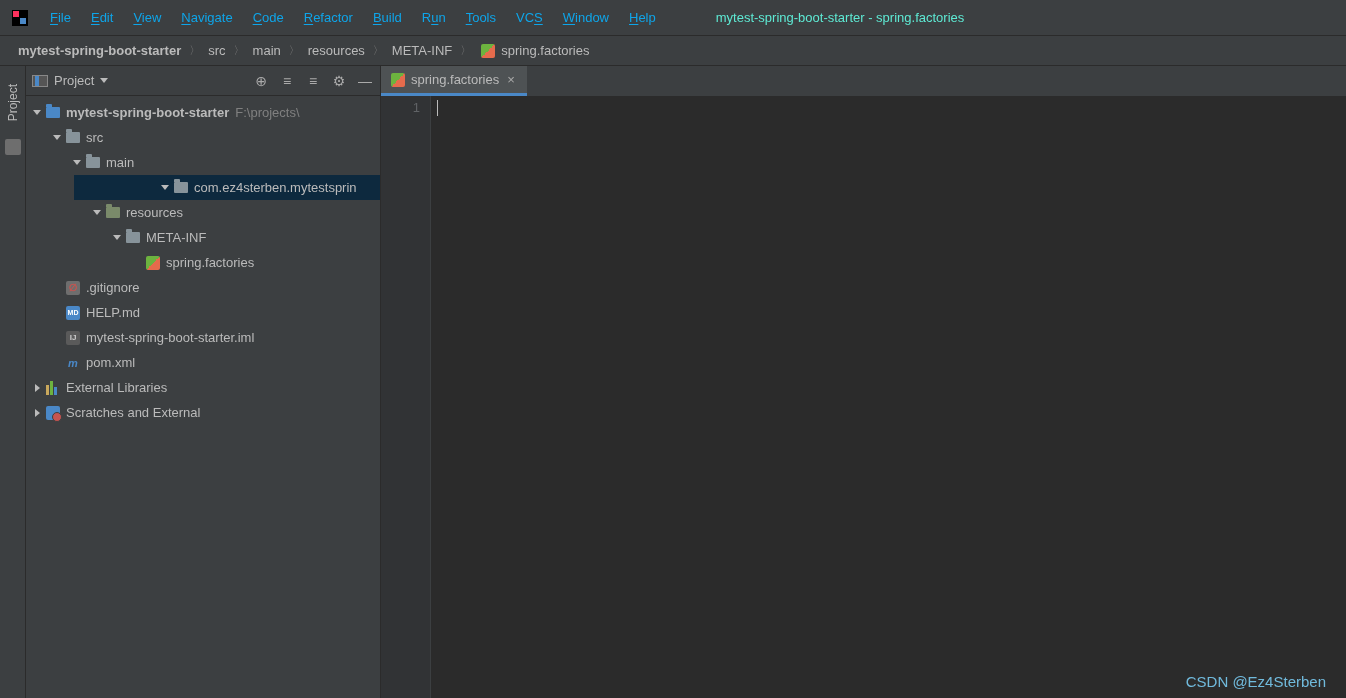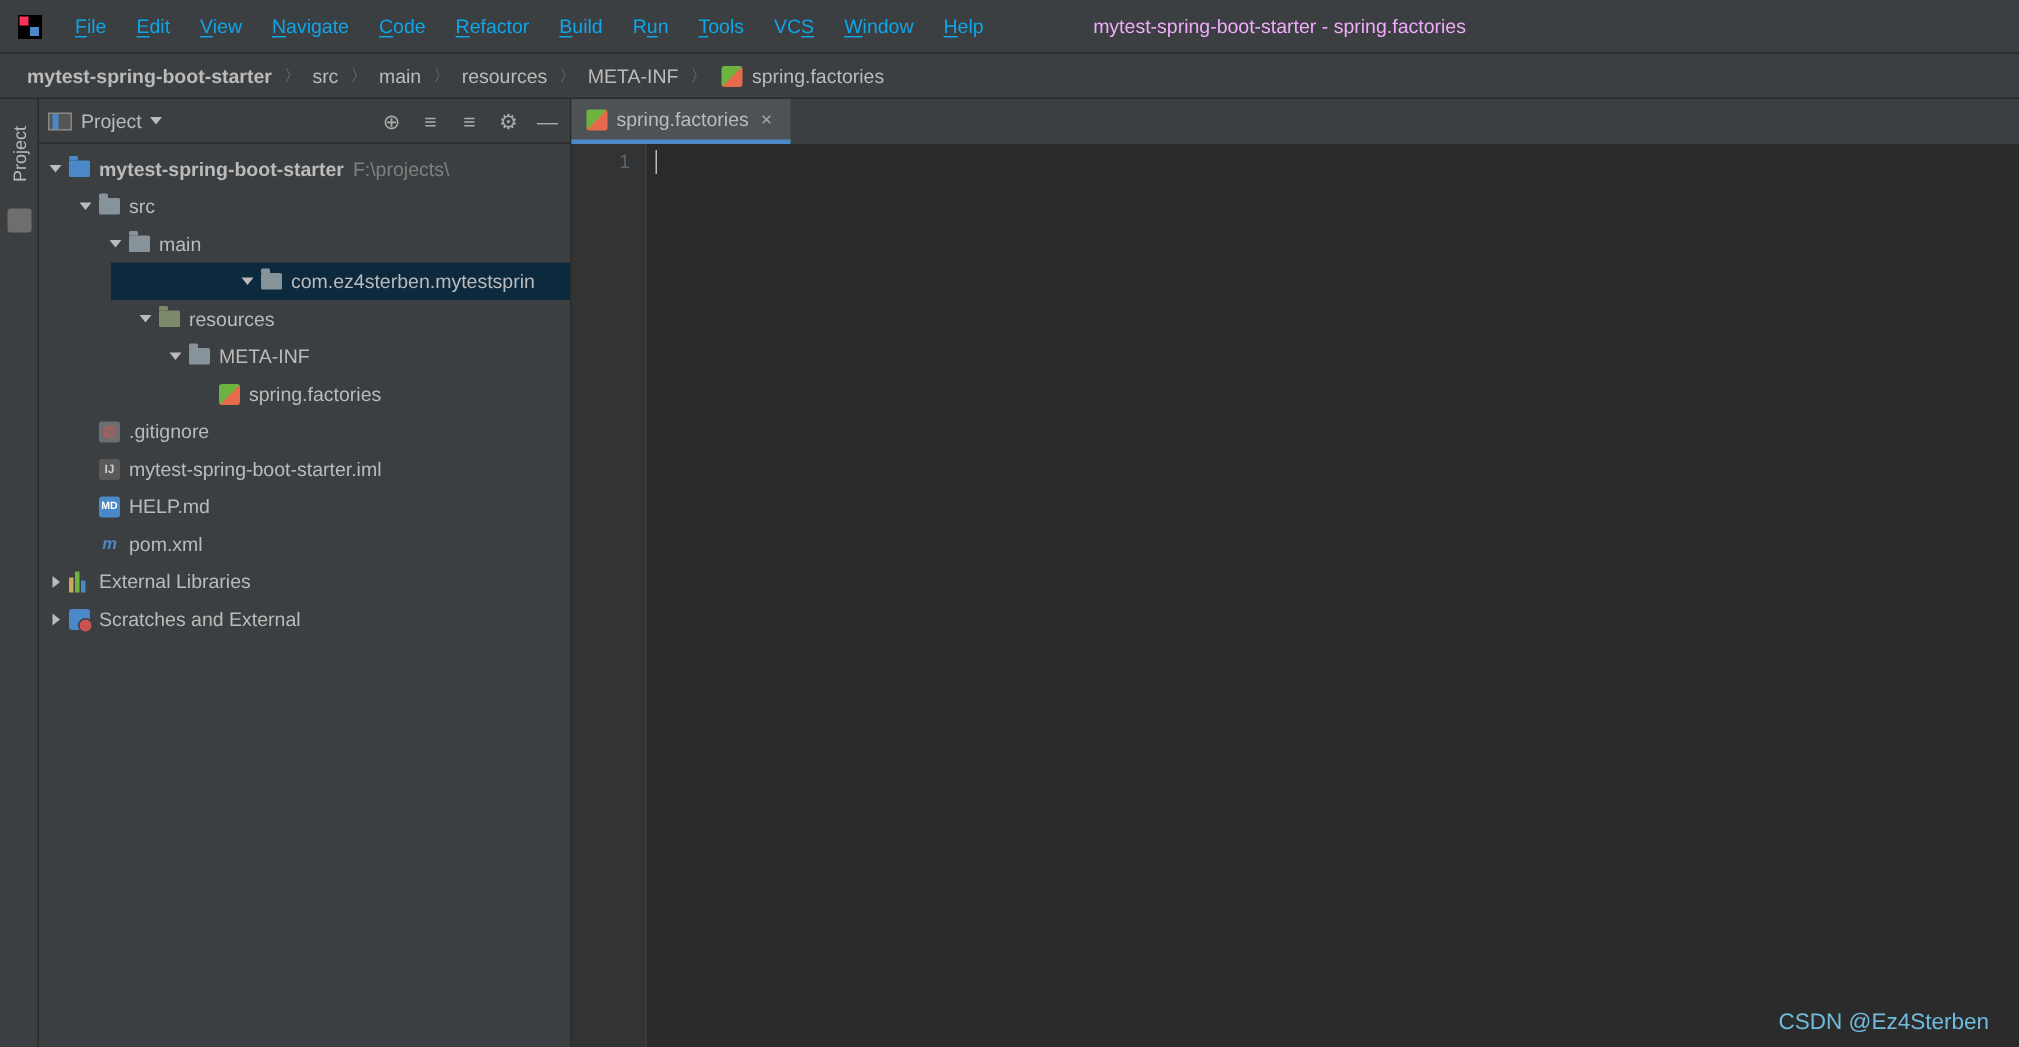--- a/index.html
+++ b/index.html
@@ -3,21 +3,21 @@
 <meta charset="utf-8">
 <style>
 * { margin: 0; padding: 0; box-sizing: border-box; font-family: "Segoe UI", sans-serif; }
 body { width: 1346px; height: 698px; background: #3c3f41; color: #bbbbbb; overflow: hidden; font-size: 13px; position: relative; }
 
 
 .menubar { height: 36px; display: flex; align-items: center; background: #3c3f41; padding: 0 6px; border-bottom: 1px solid #2b2b2b; }
 .app-icon { width: 20px; height: 20px; margin: 0 10px 0 4px; }
 .menubar .menu-item { padding: 4px 10px; color: #0ea5e9; cursor: pointer; font-size: 13px; }
 .menubar .menu-item u { text-decoration: underline; text-underline-offset: 2px; }
-.window-title { margin-left: 63px; color: #f0abfc; font-size: 13px; }
+.window-title { margin-left: 50px; color: #5eead4; font-size: 13px; }
 
 
 .breadcrumb { height: 30px; display: flex; align-items: center; padding: 0 14px; background: #3c3f41; border-bottom: 1px solid #2b2b2b; }
 .crumb { display: flex; align-items: center; color: #bbbbbb; font-size: 13px; padding: 0 4px; cursor: pointer; }
 .crumb.bold { font-weight: bold; }
 .crumb-sep { color: #787878; margin: 0 4px; font-size: 11px; }
 
 
 .main { display: flex; height: calc(698px - 36px - 30px); }
 .sidebar-gutter { width: 26px; background: #3c3f41; border-right: 1px solid #2b2b2b; display: flex; flex-direction: column; align-items: center; padding-top: 8px; }
@@ -205,29 +205,29 @@
         <span>spring.factories</span>
       </div>
       <div class="tree-row" style="padding-left:38px">
         <span class="tree-icon">
             <span class="leaf-gitignore">∅</span>
           </span>
         <span>.gitignore</span>
       </div>
       <div class="tree-row" style="padding-left:38px">
         <span class="tree-icon">
+            <span class="leaf-md">MD</span>
+          </span>
+        <span>HELP.md</span>
+      </div>
+      <div class="tree-row" style="padding-left:38px">
+        <span class="tree-icon">
             <span class="leaf-iml">IJ</span>
           </span>
         <span>mytest-spring-boot-starter.iml</span>
-      </div>
-      <div class="tree-row" style="padding-left:38px">
-        <span class="tree-icon">
-            <span class="leaf-md">MD</span>
-          </span>
-        <span>HELP.md</span>
       </div>
       <div class="tree-row" style="padding-left:38px">
         <span class="tree-icon">
             <span class="leaf-pom">m</span>
           </span>
         <span>pom.xml</span>
       </div>
       <div class="tree-row" style="padding-left:4px">
         <span class="tree-arrow">
             <span class="chev-right"></span>

